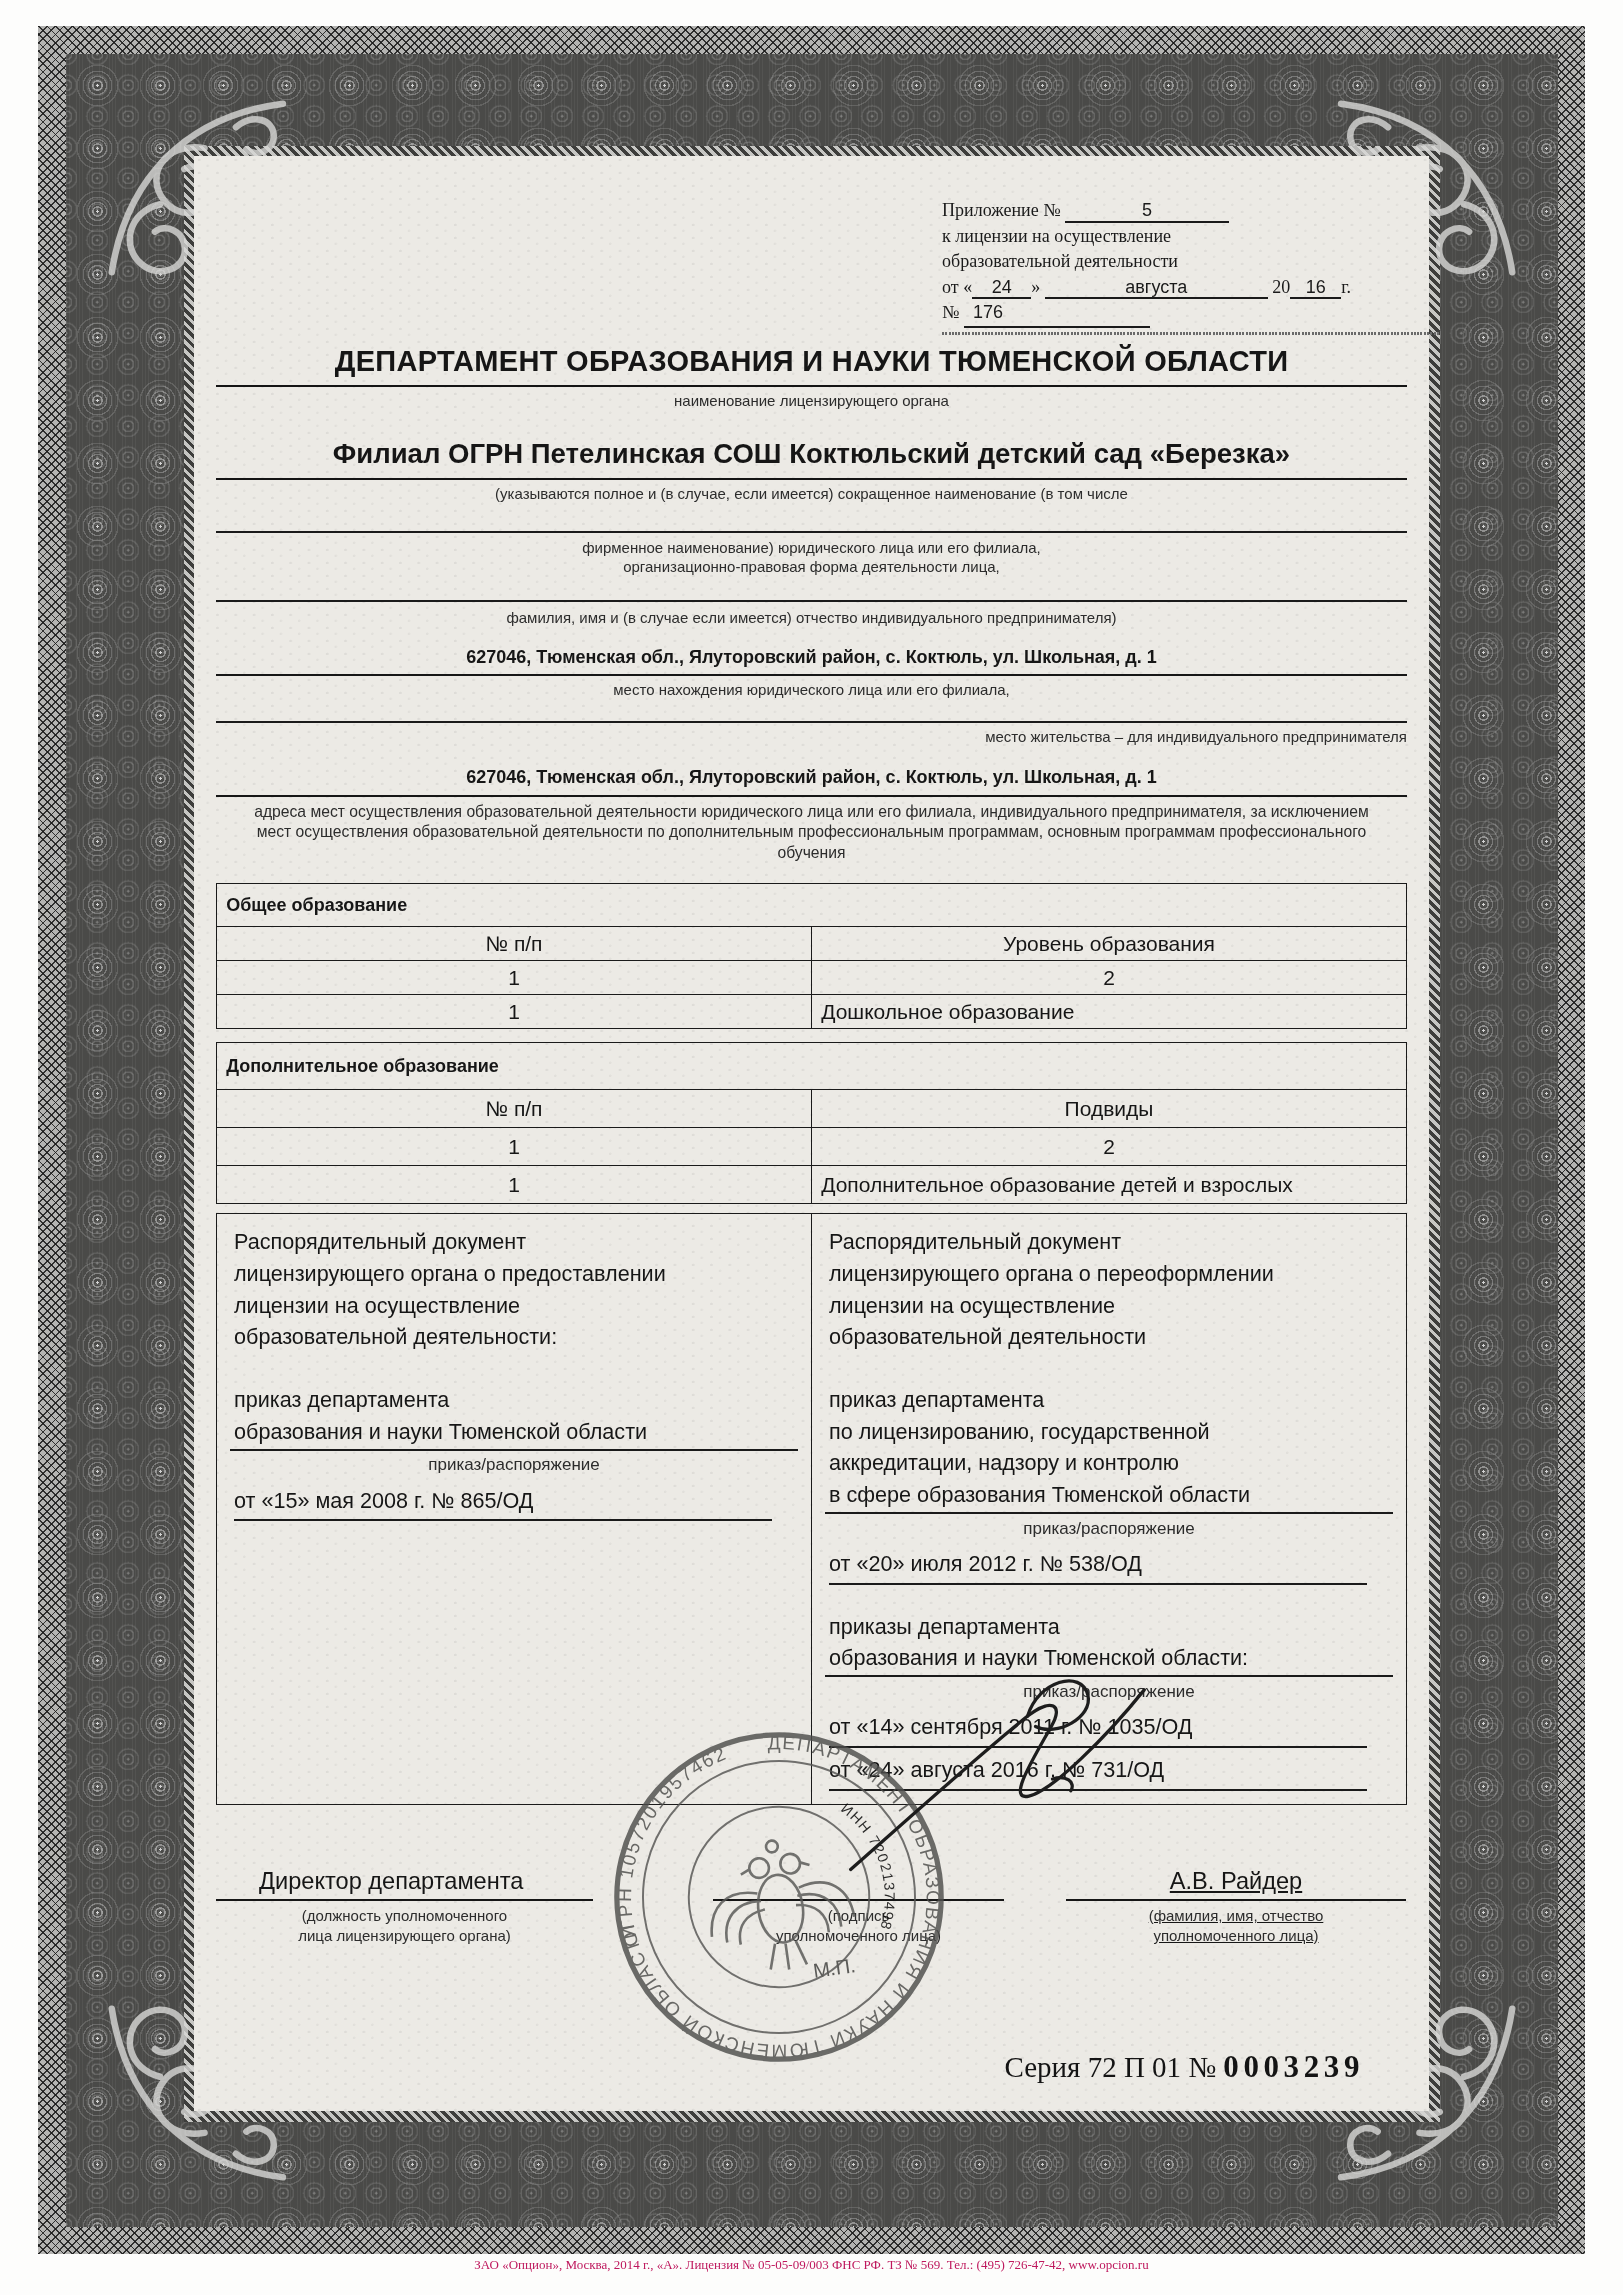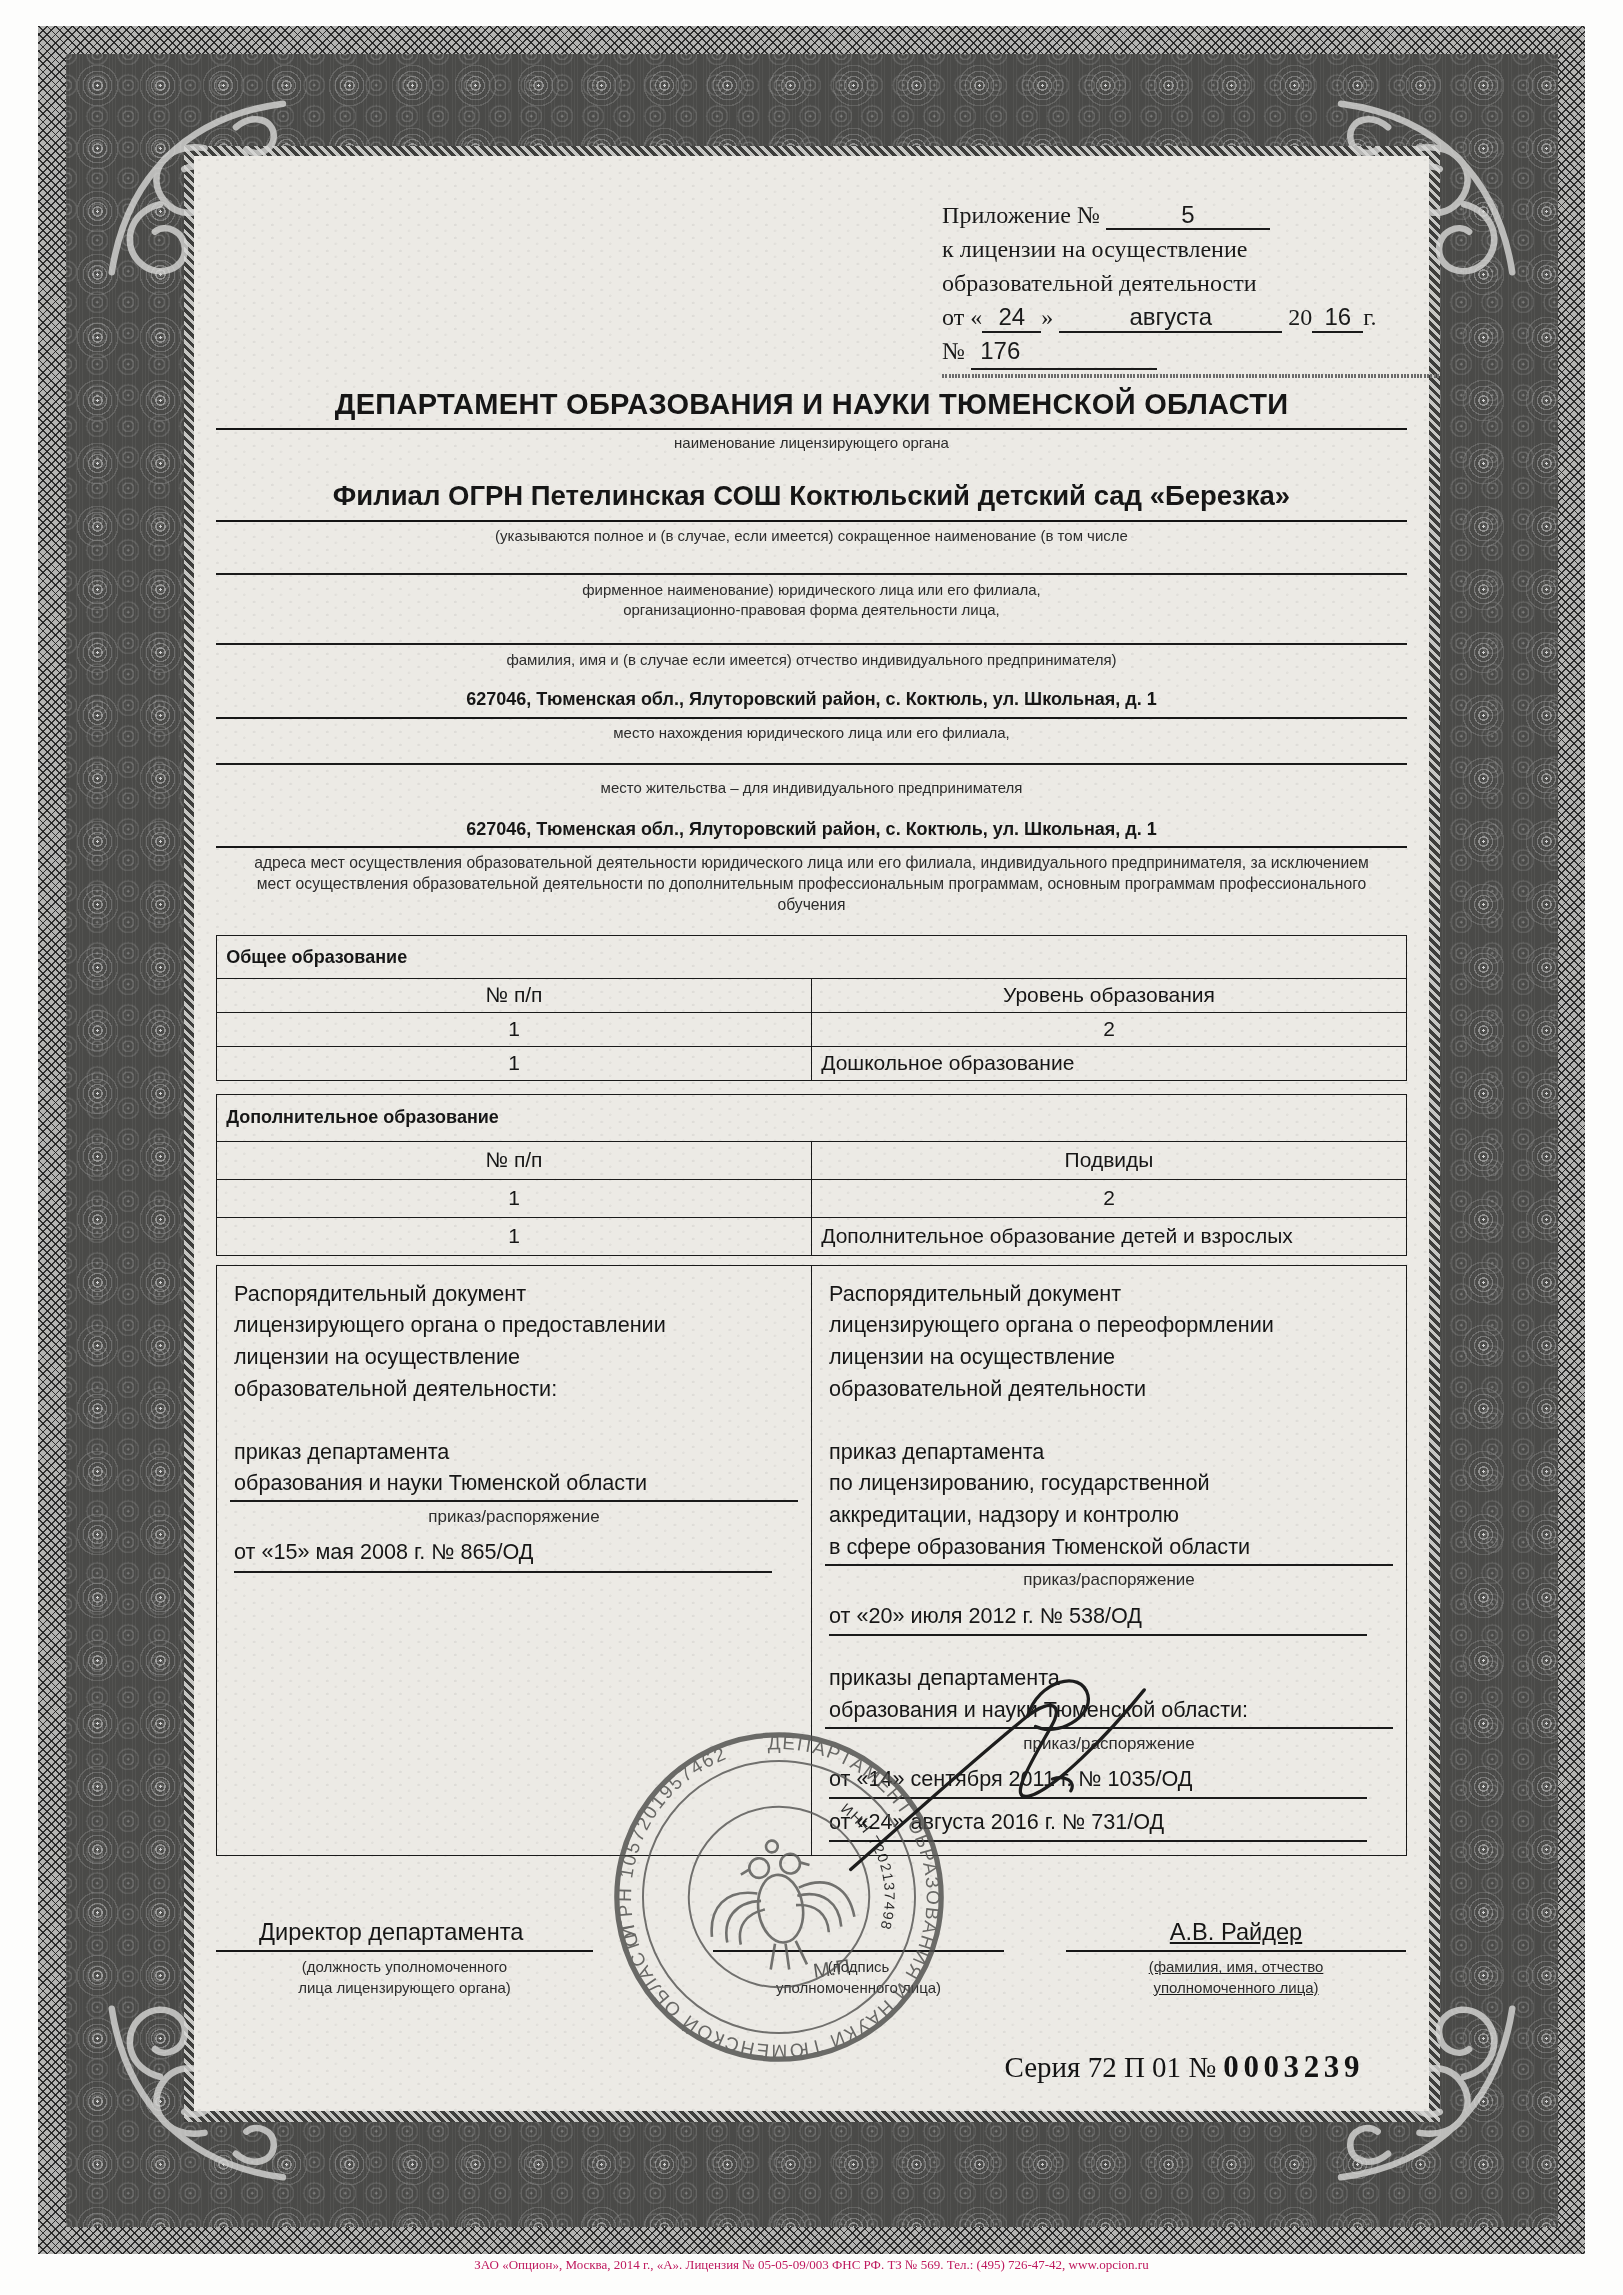--- a/index.html
+++ b/index.html
@@ -43,21 +43,21 @@
   .corner.br{right:34px;bottom:34px;transform:scale(-1,-1);}
 
   
   .content{position:absolute;left:22px;right:22px;top:0;height:100%;}
   .cap{font-size:15px;color:#2c2c2c;text-align:center;line-height:1.3;}
   .rule{border-bottom:2px solid #1a1a1a;height:0;}
   .preline{white-space:pre-line;}
 
   
   .appendix{width:461px;margin:42px 3.9px 0 auto;
-            font-family:"Liberation Serif",serif;font-size:24px;line-height:1.42;color:#1a1a1a;}
+            font-family:"Liberation Serif",serif;font-size:18px;line-height:1.42;color:#1a1a1a;}
   .appendix .fill{font-family:"Liberation Sans",sans-serif;}
   .u{display:inline-block;border-bottom:2px solid #1a1a1a;text-align:center;line-height:1.1;}
   .microprint{margin:3.9px 0 0 auto;width:497px;height:3.3px;
               background:repeating-linear-gradient(90deg,#6a6a6a 0 2px,transparent 2px 3.3px);}
 
   .authority{margin-top:10.5px;text-align:center;font-weight:bold;font-size:29px;letter-spacing:0.3px;
              border-bottom:2.6px solid #141414;padding-bottom:6.5px;}
   .orgname{margin-top:27.5px;text-align:center;font-weight:bold;font-size:27.5px;
            border-bottom:2.6px solid #141414;padding-bottom:7.9px;}
   .address{text-align:center;font-weight:bold;font-size:18px;border-bottom:2px solid #161616;
@@ -176,21 +176,21 @@
             <div class="cap" style="margin-top:5.2px;">фирменное наименование) юридического лица или его филиала,</div>
             <div class="cap">организационно-правовая форма деятельности лица,</div>
 
             <div class="rule" style="margin-top:23.6px;"></div>
             <div class="cap" style="margin-top:5.2px;">фамилия, имя и (в случае если имеется) отчество индивидуального предпринимателя)</div>
 
             <div class="address" style="margin-top:19.6px;">627046, Тюменская обл., Ялуторовский район, с. Коктюль, ул. Школьная, д. 1</div>
             <div class="cap" style="margin-top:3.9px;">место нахождения юридического лица или его филиала,</div>
 
             <div class="rule" style="margin-top:21px;"></div>
-            <div class="cap" style="margin-top:13px;">место жительства – для индивидуального предпринимателя</div>
+            <div class="cap" style="margin-top:4px;text-align:right;">место жительства – для индивидуального предпринимателя</div>
 
             <div class="address" style="margin-top:21px;">627046, Тюменская обл., Ялуторовский район, с. Коктюль, ул. Школьная, д. 1</div>
             <div class="caplong">адреса мест осуществления образовательной деятельности юридического лица или его филиала, индивидуального предпринимателя, за исключением мест осуществления образовательной деятельности по дополнительным профессиональным программам, основным программам профессионального обучения</div>
 
             <table class="lic" style="margin-top:19.6px;">
               <tbody>
                   <tr>
                     <td colspan="2" class="t-title">Общее образование</td>
                   </tr>
               <tr>

